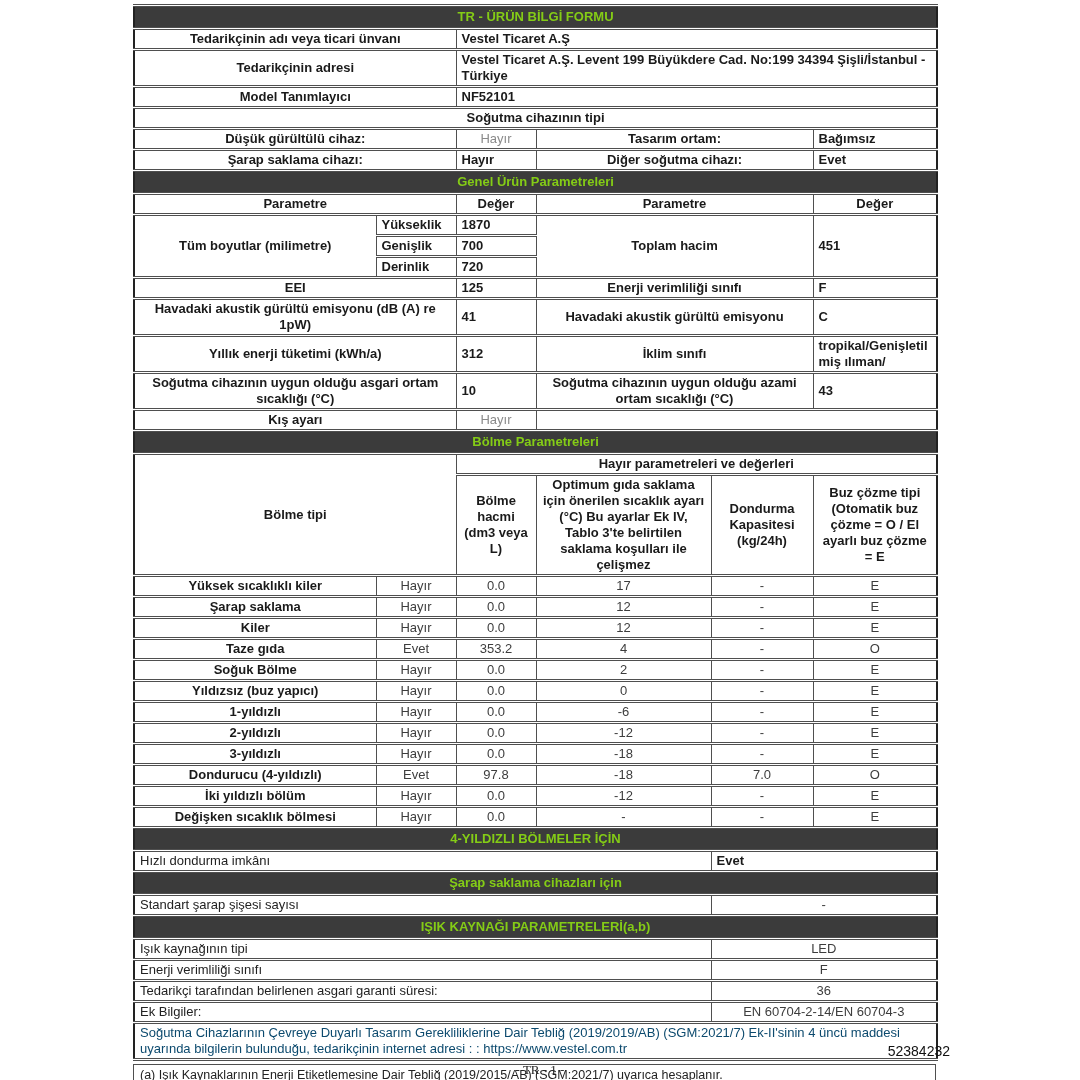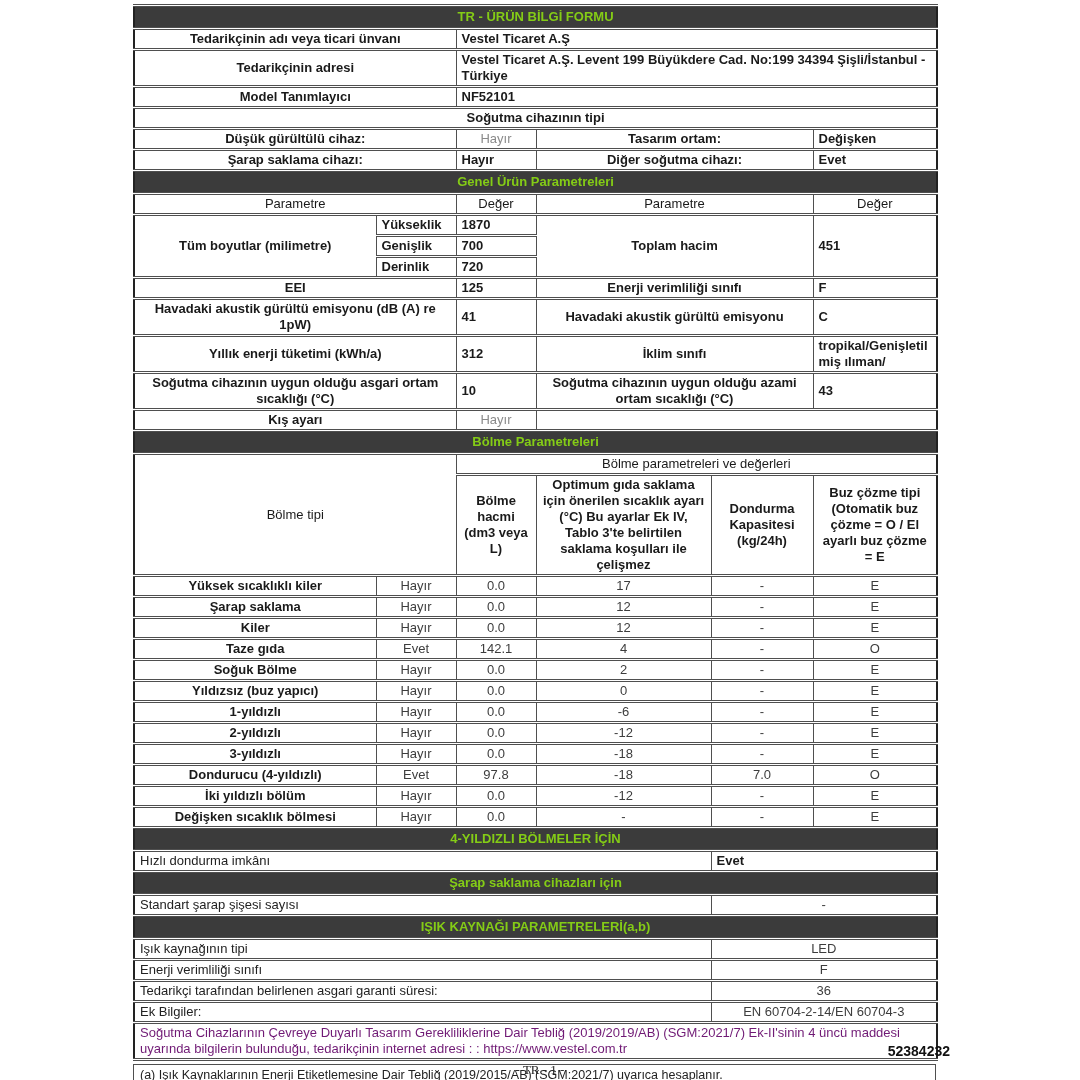--- a/index.html
+++ b/index.html
@@ -13,27 +13,27 @@
     overflow:hidden;word-wrap:break-word;
   }
   table.main{border:2px solid #222;}
   th.bar{background:#3b3b3b;color:#84cc16;font-weight:bold;text-align:center;
     border-color:#3b3b3b #3b3b3b;height:18px;padding:2px 5px;}
   .lbl{font-weight:bold;text-align:center;}
   .val{font-weight:bold;}
   .reg{font-weight:normal;color:#3d3d3d;text-align:center;}
   .muted{font-weight:normal;color:#8a8a8a;text-align:center;}
   .reglbl{font-weight:normal;color:#222;text-align:left;}
-  .hdr{font-weight:normal;text-align:center;}
+  .hdr{font-weight:bold;text-align:center;}
   .hdr-small{font-weight:bold;text-align:center;font-size:12.5px;line-height:15px;padding:4px 3px;}
   .break-all{word-break:break-all;}
-  .notecell{font-weight:normal;color:#701a75;text-align:left;font-size:12.5px;line-height:16px;padding:2px 6px;margin-left:12px;}
+  .notecell{font-weight:normal;color:#0c4a6e;text-align:left;font-size:12.5px;line-height:16px;padding:2px 6px;margin-left:12px;}
   .subnote{width:803px;border:1px solid #4f4f4f;margin-top:3px;box-sizing:border-box;
     font-size:12.5px;line-height:16px;color:#222;padding:2px 6px;}
-  .docnum{position:absolute;right:130px;top:1043px;font-size:14px;font-weight:bold;color:#111;}
+  .docnum{position:absolute;right:130px;top:1043px;font-size:14px;font-weight:normal;color:#111;}
   .pagefoot{position:absolute;left:0;top:1062px;width:1080px;text-align:center;
     font-family:"Liberation Serif",serif;font-size:13px;color:#222;}
 </style>
 </head>
 <body>
 
 <div class="sheet">
 <table class="main">
   <colgroup>
     <col style="width:242px">
@@ -61,21 +61,21 @@
     <td class="lbl" colspan="2">Model Tanımlayıcı</td>
     <td class="val" colspan="4">NF52101</td>
   </tr>
   <tr>
     <td class="lbl" colspan="6">Soğutma cihazının tipi</td>
   </tr>
   <tr>
     <td class="lbl" colspan="2">Düşük gürültülü cihaz:</td>
     <td class="muted">Hayır</td>
     <td class="lbl" colspan="2">Tasarım ortam:</td>
-    <td class="val">Değişken</td>
+    <td class="val">Bağımsız</td>
   </tr>
   <tr>
     <td class="lbl" colspan="2">Şarap saklama cihazı:</td>
     <td class="val">Hayır</td>
     <td class="lbl" colspan="2">Diğer soğutma cihazı:</td>
     <td class="val">Evet</td>
   </tr>
 
   <tr>
           <th class="bar" colspan="6">Genel Ürün Parametreleri</th>
@@ -133,21 +133,21 @@
     <td class="muted">Hayır</td>
     <td colspan="3"></td>
   </tr>
 
   <tr>
           <th class="bar" colspan="6">Bölme Parametreleri</th>
         </tr>
 
   <tr>
     <td class="hdr" colspan="2" rowspan="2">Bölme tipi</td>
-    <td class="hdr" colspan="4">Bölme parametreleri ve değerleri</td>
+    <td class="hdr" colspan="4">Hayır parametreleri ve değerleri</td>
   </tr>
   <tr>
     <td class="hdr-small">Bölme hacmi (dm3 veya L)</td>
     <td class="hdr-small">Optimum gıda saklama için önerilen sıcaklık ayarı (°C) Bu ayarlar Ek IV, Tablo 3'te belirtilen saklama koşulları ile çelişmez</td>
     <td class="hdr-small">Dondurma Kapasitesi (kg/24h)</td>
     <td class="hdr-small">Buz çözme tipi (Otomatik buz çözme = O / El ayarlı buz çözme = E</td>
   </tr>
 
   <tr>
     <td class="lbl">Yüksek sıcaklıklı kiler</td>
@@ -169,21 +169,21 @@
     <td class="lbl">Kiler</td>
     <td class="reg">Hayır</td>
     <td class="reg">0.0</td>
     <td class="reg">12</td>
     <td class="reg">-</td>
     <td class="reg">E</td>
   </tr>
   <tr>
     <td class="lbl">Taze gıda</td>
     <td class="reg">Evet</td>
-    <td class="reg">142.1</td>
+    <td class="reg">353.2</td>
     <td class="reg">4</td>
     <td class="reg">-</td>
     <td class="reg">O</td>
   </tr>
   <tr>
     <td class="lbl">Soğuk Bölme</td>
     <td class="reg">Hayır</td>
     <td class="reg">0.0</td>
     <td class="reg">2</td>
     <td class="reg">-</td>

